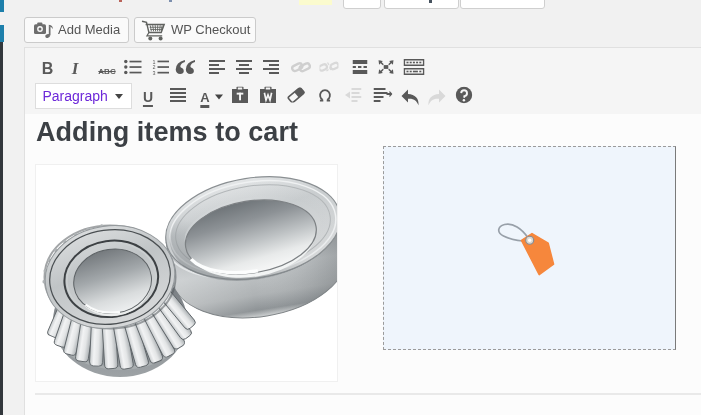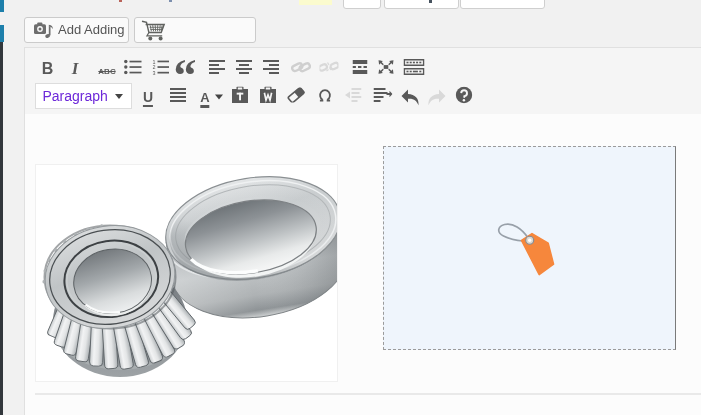--- a/index.html
+++ b/index.html
@@ -38,32 +38,33 @@
 <div id="ytop" class="abs"></div>
 <div class="abs" style="left:119px;top:0;width:3px;height:2px;background:#b9635a;"></div>
 <div class="abs" style="left:169px;top:0;width:3px;height:2px;background:#7c8fae;"></div>
 
 <div class="abs topbtn" style="left:343px;width:36px;"></div>
 <div class="abs topbtn" style="left:384px;width:73px;"></div>
 <div class="abs topbtn" style="left:460px;width:83px;"></div>
 <div class="abs" style="left:429px;top:0;width:3px;height:3px;background:#46525e;"></div>
 
 <div class="abs mbtn" style="left:24px;width:103px;">
-  <span class="lbl" style="left:33px;">Add Adding</span>
+  <span class="lbl" style="left:33px;">Add Media</span>
   <svg class="abs" style="left:9px;top:4px;" width="20" height="17" viewBox="0 0 20 17">
     <rect x="0" y="2.2" width="12" height="9.8" rx="1.6" fill="#6e6e6e"></rect>
     <rect x="3.2" y="0.6" width="5.2" height="2.8" rx="1" fill="#6e6e6e"></rect>
     <circle cx="6" cy="7" r="2.9" fill="#fafafa"></circle>
     <circle cx="6" cy="7" r="1.5" fill="#6e6e6e"></circle>
     <rect x="14.8" y="4.2" width="1.7" height="9.2" fill="#6e6e6e"></rect>
     <path d="M14.8 4.2 c2.2 0.4 3.4 1.4 4 3.1 c0.3-2.5-0.8-4.2-4-4.6 z" fill="#6e6e6e"></path>
     <ellipse cx="13.6" cy="14" rx="2.4" ry="1.9" fill="#6e6e6e" transform="rotate(-18 13.6 14)"></ellipse>
   </svg>
 </div>
 <div class="abs mbtn" style="left:134px;width:120px;">
+  <span class="lbl" style="left:36px;">WP Checkout</span>
   <svg class="abs" style="left:6px;top:2px;" width="28" height="21" viewBox="0 0 28 21">
     <g fill="none" stroke="#60625f" stroke-width="1.4">
       <path d="M1 1.2 l4.5 1.2 l2.4 10.1 h12.3 l3 -8 h-18.6"></path>
       <path d="M7.9 12.5 l-2 3.4 h15.3" stroke-width="1.2"></path>
     </g>
     <g stroke="#60625f" stroke-width="0.9" fill="none">
       <path d="M9.2 5.4 l1.2 5.9 M11.7 5.2 l0.9 6.1 M14.2 5.2 l0.4 6.1 M16.7 5.2 l-0.1 6.1 M19.2 5.2 l-0.6 6.1 M21.2 5.4 l-1 5.7"></path>
       <path d="M8.6 7.3 h13.6 M9.3 9.5 h12.4" stroke-width="0.8"></path>
     </g>
     <circle cx="9.3" cy="18.6" r="2" fill="#60625f"></circle>
@@ -249,20 +250,21 @@
   </div>
   <div class="ic r2" style="left:440px;">
     <svg width="17" height="17" viewBox="0 0 17 17">
       <circle cx="8.5" cy="8.5" r="8.2" fill="#595959"></circle>
       <path d="M5.7 6.6 a2.9 2.9 0 1 1 3.2 3 l-0.3 1.6" fill="none" stroke="#f5f5f5" stroke-width="1.9"></path>
         <circle cx="8.4" cy="13.8" r="1.25" fill="#f5f5f5"></circle>
     </svg>
   </div>
 
   <div id="content" class="abs" style="left:0;top:66px;width:677px;height:302px;">
+    <h1>Adding items to cart</h1>
     <div id="photo" class="abs">
     <svg width="301" height="216" viewBox="0 0 301 216">
       <defs>
         <linearGradient id="cupFace" x1="0" y1="0" x2="0.25" y2="1">
           <stop offset="0" stop-color="#eceeef"></stop>
               <stop offset="0.45" stop-color="#c9cdcf"></stop>
               <stop offset="1" stop-color="#dadcdd"></stop>
         </linearGradient>
         <linearGradient id="cupWall" x1="0" y1="0" x2="0" y2="1">
           <stop offset="0" stop-color="#9da2a5"></stop>

